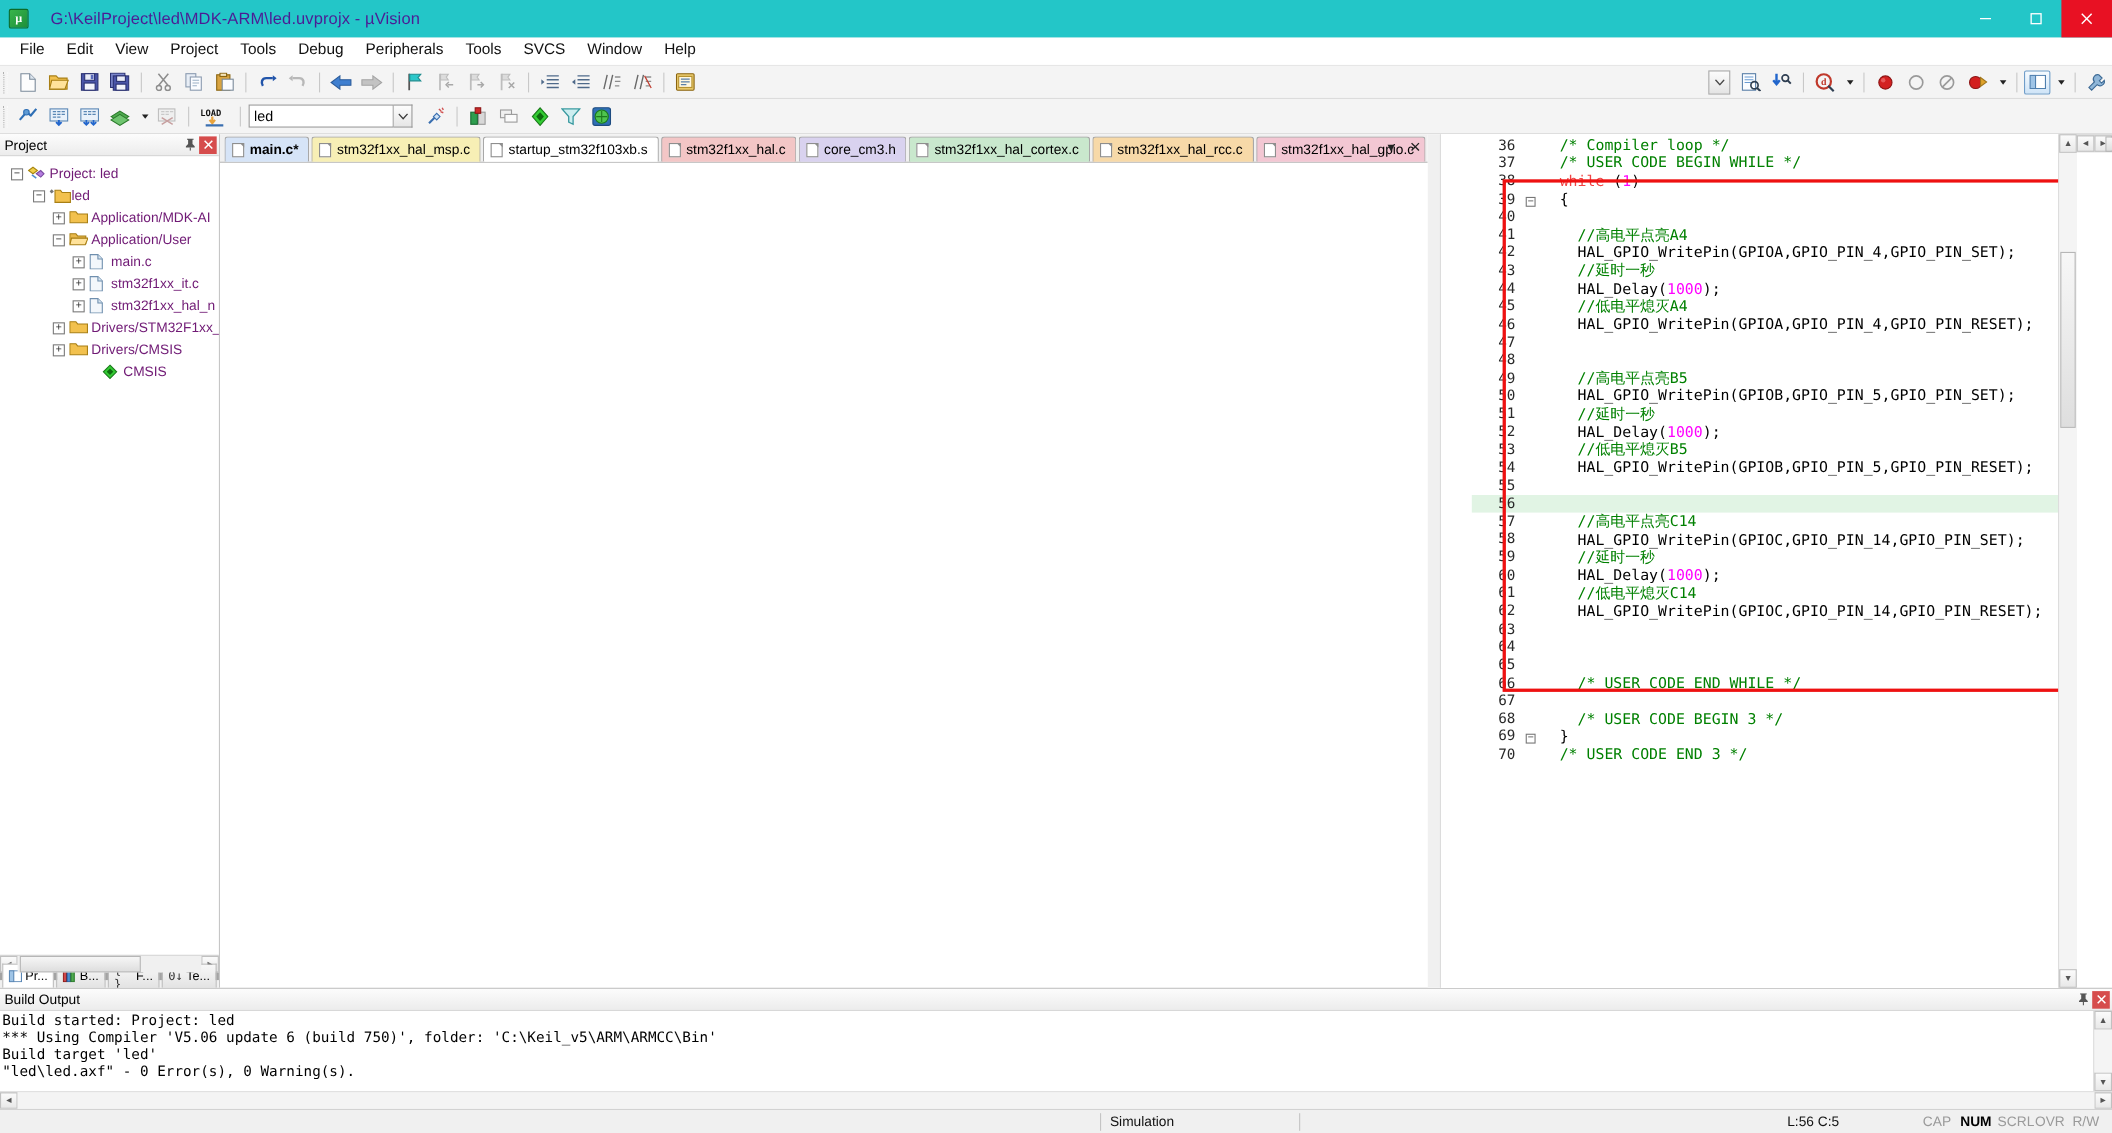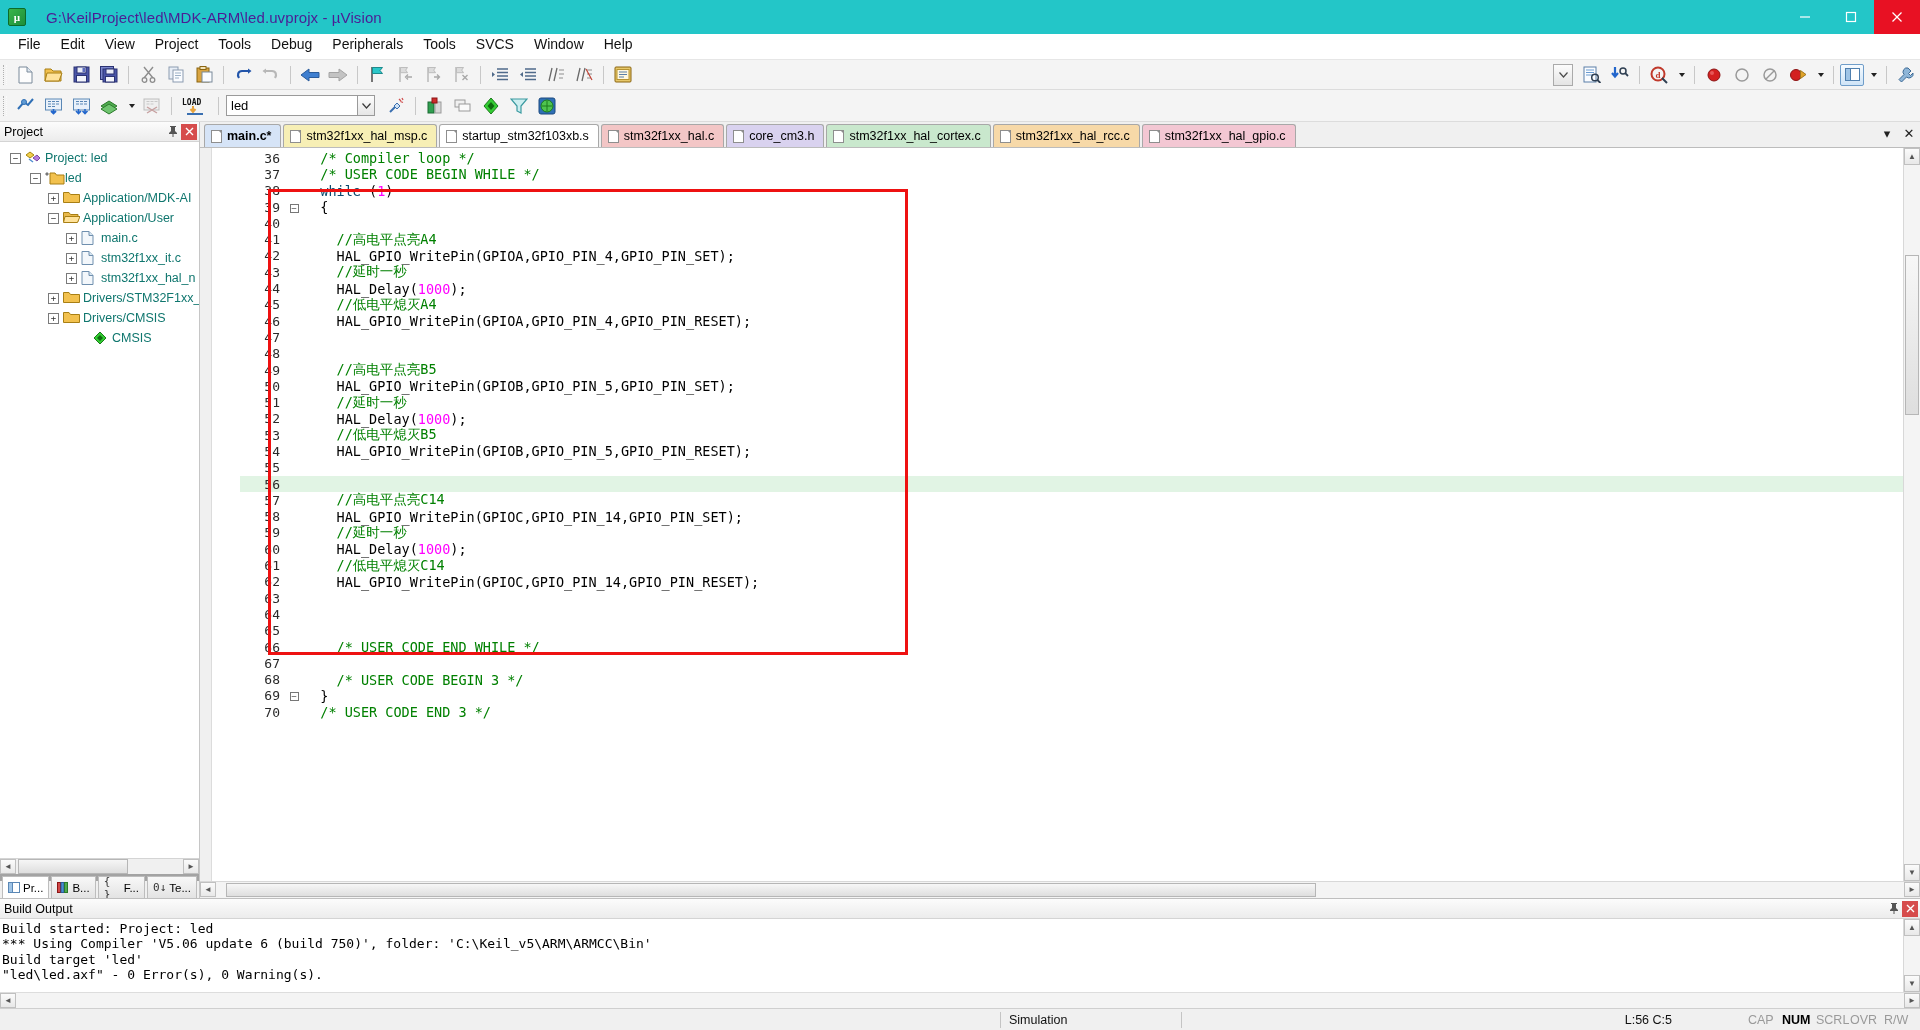--- a/index.html
+++ b/index.html
@@ -106,46 +106,46 @@
   }
   .tnode { display: flex; align-items: center; height: 20px; white-space: nowrap; }
   .expander {
     width: 11px; height: 11px; border: 1px solid #7a7a7a; background: #fff;
     display: inline-flex; align-items: center; justify-content: center;
     font-size: 9px; line-height: 9px; color: #333; margin-right: 4px; flex:0 0 11px;
     font-family: "DejaVu Sans Mono", monospace;
   }
   .expander.none { border: none; background: none; }
   .ico { width: 16px; height: 14px; margin-right: 4px; flex: 0 0 16px; display:inline-block;}
-  .t-label { color: #0f766e; }
+  .t-label { color: #701a75; }
   .panel-scroll-h {
     height: 16px; background: #f0f0f0; border-top: 1px solid #d4d4d4;
     display: flex; align-items: center;
   }
   .sb-arrow {
     width: 16px; height: 15px; background: linear-gradient(#fbfbfb,#e8e8e8);
     border: 1px solid #c0c0c0; display:flex;align-items:center;justify-content:center;
     font-size: 8px; color: #555;
   }
   .sb-track { flex: 1; height: 15px; background: #f0f0f0; position: relative; }
   .sb-thumb { position: absolute; left: 2px; top: 0; width: 110px; height: 15px;
     background: linear-gradient(#f6f6f6,#dedede); border: 1px solid #b6b6b6; }
   .panel-tabs {
-    height: 24px; background: #f0f0f0; display: flex; align-items: flex-end;
+    height: 14px; background: #f0f0f0; display: flex; align-items: flex-end;
     border-top: 7px solid #a3a3a3; padding-left: 2px;
   }
   .ptab {
     height: 22px; display: flex; align-items: center; padding: 0 5px;
     font-size: 11.5px; border: 1px solid #bdbdbd; border-bottom: none;
     background: linear-gradient(#f8f8f8,#e3e3e3); margin-right: 2px; gap: 3px;
   }
   .ptab.active { background: #ffffff; }
 
   
-  .editor-area { flex: 1; display: flex; flex-direction: column; min-width: 0; background:#fff; }
+  .editor-area { flex: 1; display: flex; flex-direction: row; min-width: 0; background:#fff; }
   .tabstrip {
     height: 26px; flex: 0 0 26px; display: flex; align-items: flex-end;
     background: #f0f0f0; border-bottom: 1px solid #bcbcbc; padding-left: 4px;
     position: relative;
   }
   .etab {
     height: 23px; display: flex; align-items: center; gap: 5px;
     padding: 0 9px 0 6px; font-size: 12.5px; color: #000;
     border: 1px solid #a8a8a8; border-bottom: none;
     border-radius: 3px 3px 0 0; margin-right: 2px; white-space: nowrap;
@@ -176,21 +176,21 @@
   .lnum {
     width: 46px; flex: 0 0 46px; text-align: right; padding-right: 6px;
     color: #2a2a2a; font-size: 13px; user-select: none;
   }
   .fold {
     width: 16px; flex: 0 0 16px; text-align: center; color: #555; font-size: 11px;
     font-family: "DejaVu Sans Mono", monospace;
   }
   .ctext { padding-left: 2px; }
   .cmt { color: #008000; }
-  .kw  { color: #0c4a6e; }
+  .kw  { color: #ef4444; }
   .num { color: #ff00ff; }
   .pln { color: #000000; }
   .redbox {
     position: absolute; border: 3px solid #ee1111; pointer-events: none;
   }
   .vscroll {
     width: 17px; flex: 0 0 17px; background: #f0f0f0; display: flex; flex-direction: column;
     border-left: 1px solid #d8d8d8;
   }
   .vs-arrow { height: 17px; background: linear-gradient(#fbfbfb,#e8e8e8); border: 1px solid #c0c0c0;

